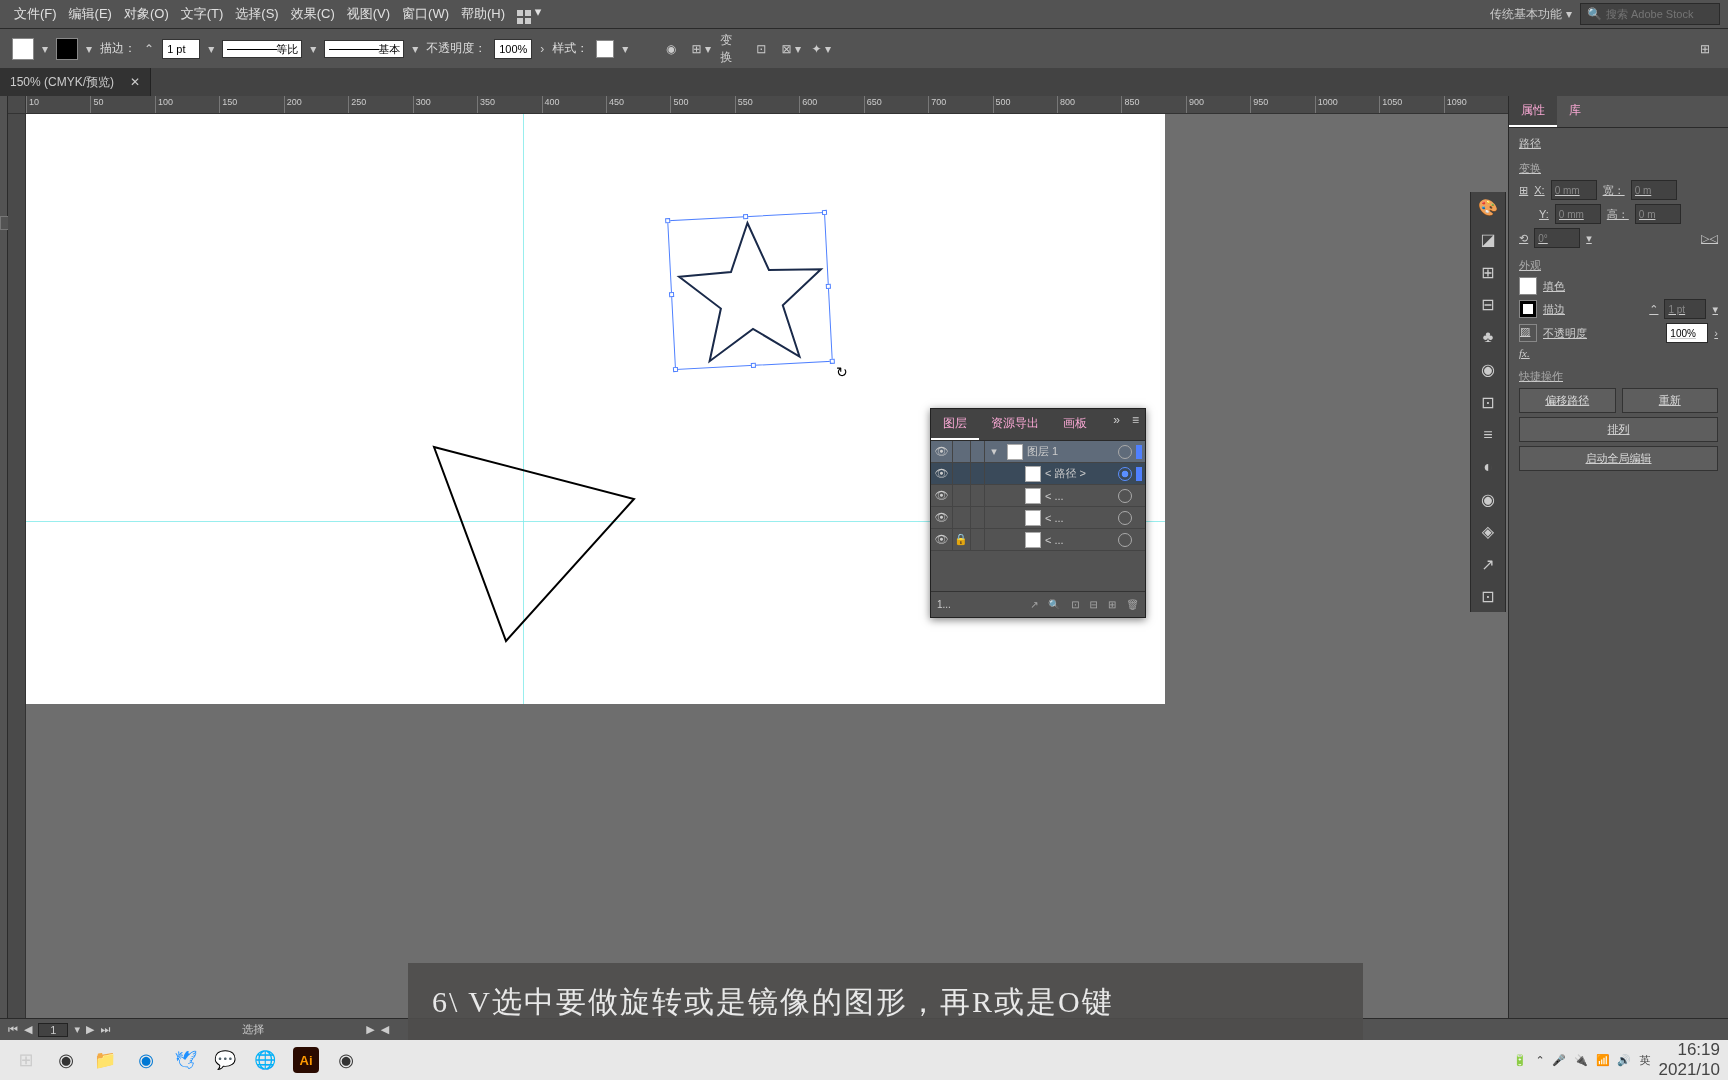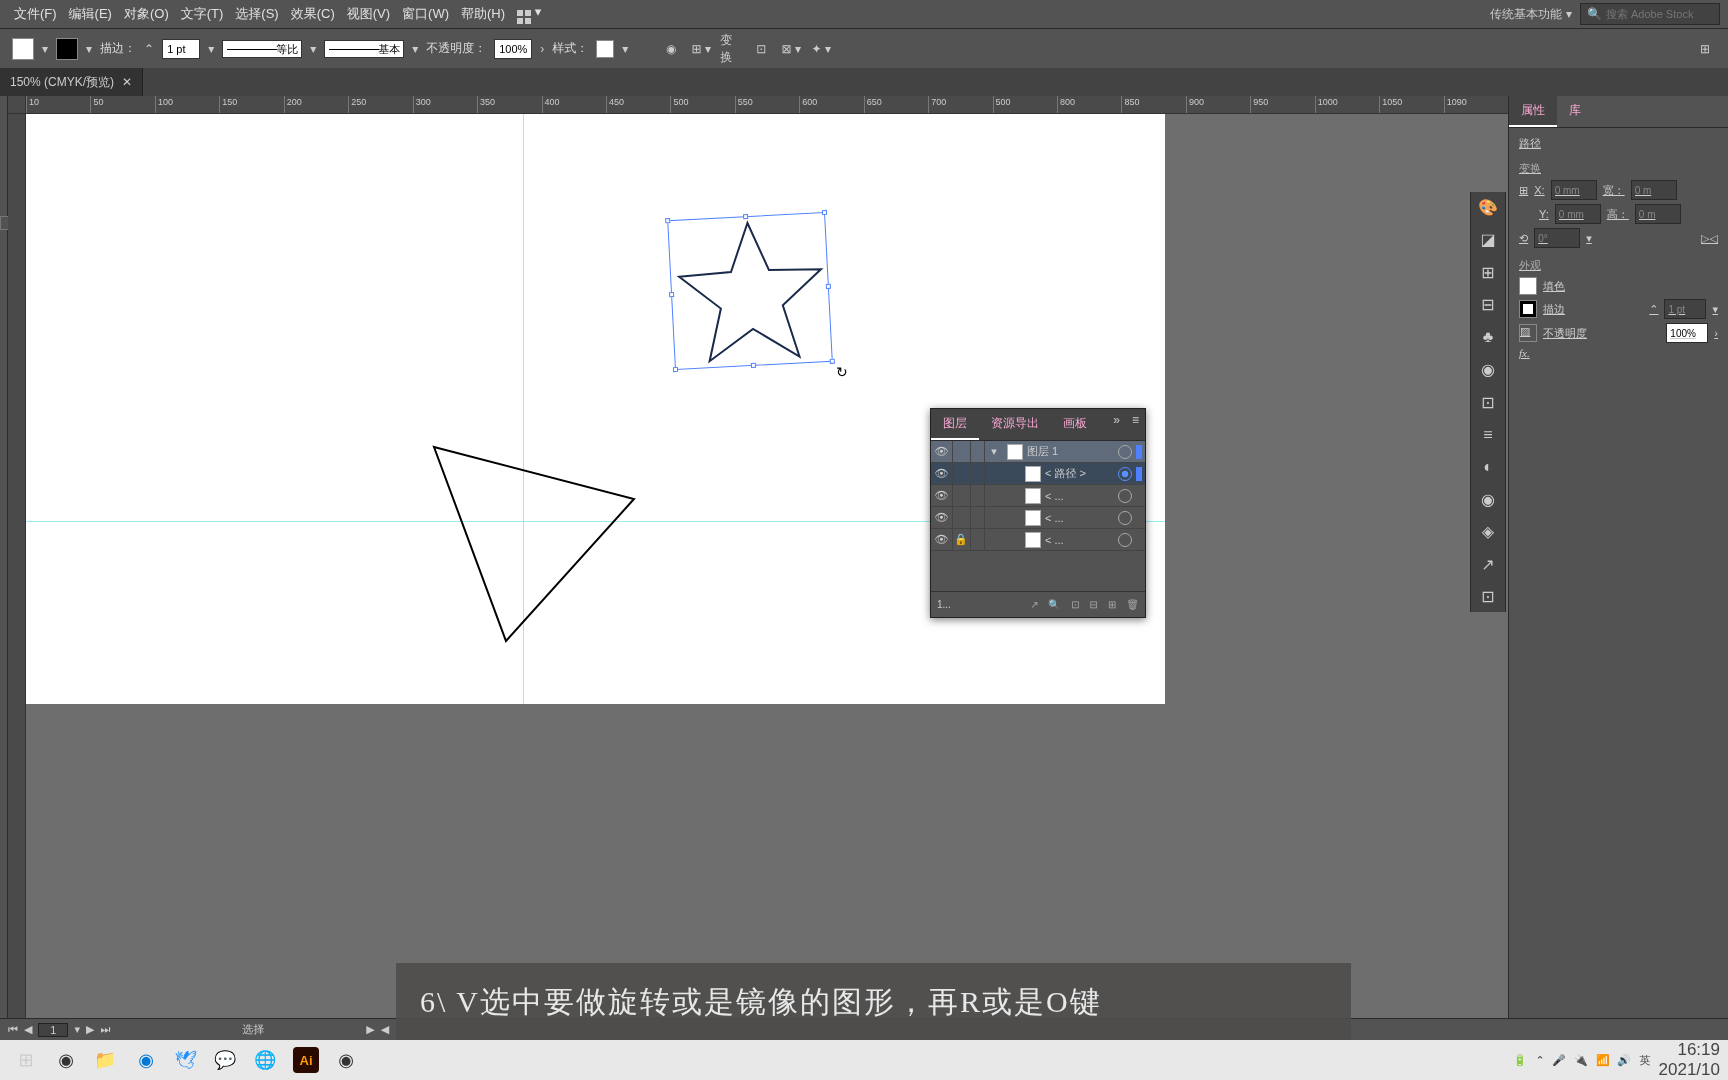--- a/index.html
+++ b/index.html
@@ -14,21 +14,21 @@
 .swatch { width:22px; height:22px; border:1px solid #888; }
 .swatch.white { background:#fff; }
 .swatch.black { background:#000; }
 .opt-label { font-size:12px; color:#ddd; }
 .opt-input { background:#fff; border:1px solid #333; height:20px; padding:0 4px; color:#000; font-size:11px; }
 .line-style { width:80px; height:18px; background:#fff; border:1px solid #333; position:relative; }
 .line-style::after { content:""; position:absolute; left:4px; right:24px; top:50%; border-top:1.5px solid #000; }
 .line-style .txt { position:absolute; right:3px; top:1px; font-size:11px; color:#000; }
 .opt-ico { width:22px; height:22px; display:flex; align-items:center; justify-content:center; color:#ccc; cursor:pointer; }
 .doc-tabs { height:28px; background:#434343; display:flex; align-items:center; }
-.doc-tab { height:100%; padding:0 10px; background:#323232; display:flex; align-items:center; gap:8px; font-size:12px; border-right:1px solid #222; }
+.doc-tab { height:100%; padding:0 10px; background:#323232; display:flex; align-items:center; gap:16px; font-size:12px; border-right:1px solid #222; }
 .doc-tab .close { font-size:12px; cursor:pointer; }
 .workspace { position:absolute; top:96px; left:0; right:0; bottom:32px; display:flex; }
 .tool-stub { width:8px; background:#535353; border-right:1px solid #2a2a2a; }
 .tool-stub-handle { position:absolute; left:0; top:120px; width:10px; height:14px; background:#535353; border:1px solid #777; }
 .canvas-area { flex:1; position:relative; background:#6e6e6e; overflow:hidden; }
 .ruler-top { position:absolute; top:0; left:18px; right:0; height:18px; background:#4a4a4a; display:flex; font-size:9px; color:#ccc; overflow:hidden; border-bottom:1px solid #333; }
 .ruler-top div { width:67px; border-left:1px solid #777; padding-left:2px; line-height:12px; }
 .ruler-left { position:absolute; top:18px; left:0; width:18px; bottom:0; background:#4a4a4a; border-right:1px solid #333; }
 .ruler-corner { position:absolute; top:0; left:0; width:18px; height:18px; background:#4a4a4a; border-right:1px solid #333; border-bottom:1px solid #333; }
 .artboard { position:absolute; top:18px; left:18px; width:1139px; height:590px; background:#fff; }
@@ -61,21 +61,21 @@
 .layer-row .thumb { width:16px; height:16px; background:#fff; border:1px solid #aaa; margin:0 4px; }
 .layer-row .name { flex:1; }
 .layer-row .target { width:14px; height:14px; border:1.5px solid #aaa; border-radius:50%; margin-right:4px; }
 .layer-row .target.active { background:radial-gradient(circle,#5a8fff 40%,transparent 42%); border-color:#5a8fff; }
 .layer-row .sel-ind { width:6px; height:14px; margin-right:3px; }
 .layer-row.lyr-top { background:#5f6b7a; }
 .layer-row.sel { background:#3a4a5a; }
 .layers-foot { height:26px; display:flex; align-items:center; justify-content:space-between; padding:0 6px; border-top:1px solid #333; font-size:10px; }
 .layers-foot .icons { display:flex; gap:10px; color:#aaa; }
 .status-bar { position:absolute; bottom:0; left:0; right:0; height:22px; background:#535353; border-top:1px solid #2a2a2a; display:flex; align-items:center; font-size:11px; color:#ccc; padding:0 8px; gap:6px; }
-.caption-overlay { position:absolute; left:396px; bottom:40px; width:955px; background:rgba(78,77,76,0.92); padding:16px 24px; z-index:30; }
+.caption-overlay { position:absolute; left:408px; bottom:40px; width:955px; background:rgba(78,77,76,0.92); padding:16px 24px; z-index:30; }
 .caption-overlay p { color:#e8e8e8; font-size:30px; font-family:"SimSun","宋体",serif; line-height:1.5; letter-spacing:2px; }
 .taskbar { position:absolute; bottom:0; left:0; right:0; height:40px; background:#e8e8e8; display:flex; align-items:center; justify-content:space-between; padding:0 8px; z-index:50; }
 .taskbar .tb-left { display:flex; align-items:center; gap:4px; }
 .taskbar .tb-ico { width:36px; height:36px; display:flex; align-items:center; justify-content:center; font-size:18px; cursor:pointer; }
 .taskbar .tb-right { display:flex; align-items:center; gap:8px; color:#444; font-size:11px; }
 .taskbar .clock { text-align:right; line-height:1.2; font-size:17px; }
 .sq-grid { display:inline-grid; grid-template-columns:repeat(2,6px); gap:2px; }
 .sq-grid span { width:6px; height:6px; background:#ccc; }
 .ai-ico { background:#2a0a00; color:#ff9a00; font-weight:bold; font-size:13px; width:26px; height:26px; display:flex; align-items:center; justify-content:center; border-radius:4px; }
 </style>
@@ -270,20 +270,33 @@
             <span class="icon-sq">▨</span>
             <span>不透明度</span>
             <div style="flex:1"></div>
             <input class="prop-input" style="width: 42px; background: rgb(255, 255, 255); color: rgb(0, 0, 0);" value="100%">
             <span>›</span>
           </div>
         <div class="prop-row">
             <span class="fx-ico">fx.</span>
           </div>
       </div>
+      <div class="sect">
+        <div class="lbl">快捷操作</div>
+        <div class="prop-row" style="gap:6px">
+            <div class="quick-btn">偏移路径</div>
+            <div class="quick-btn">重新</div>
+          </div>
+        <div class="prop-row">
+            <div class="quick-btn">排列</div>
+          </div>
+        <div class="prop-row">
+            <div class="quick-btn">启动全局编辑</div>
+          </div>
+      </div>
     </div>
   </div>
 </div>
 
 <div class="layers-panel">
   <div class="panel-tabs">
     <div class="panel-tab active">图层</div>
     <div class="panel-tab">资源导出</div>
     <div class="panel-tab">画板</div>
     <div style="flex:1"></div>

